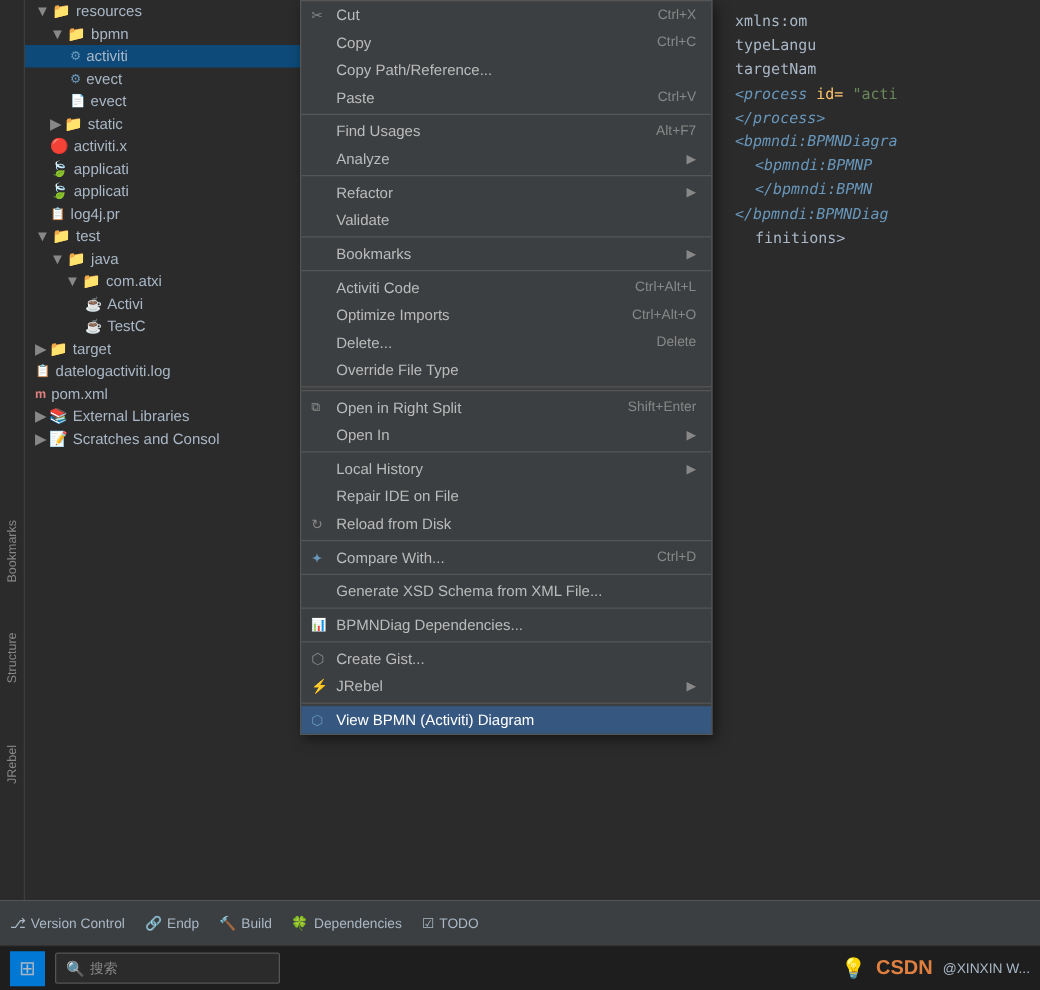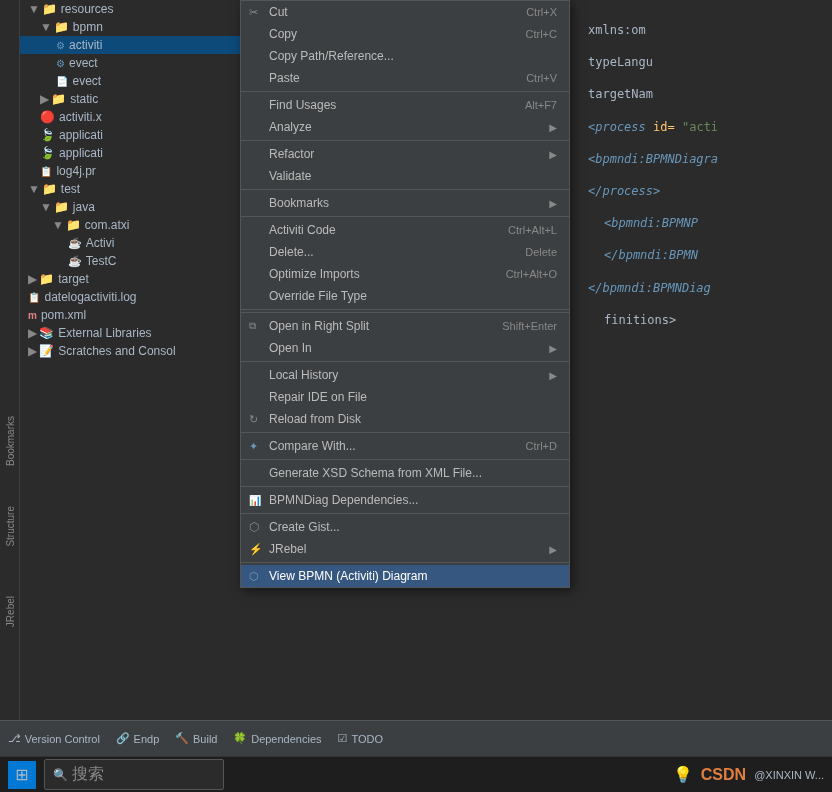--- a/index.html
+++ b/index.html
@@ -48,21 +48,20 @@
       background: #2b2b2b;
       font-family: 'Consolas', monospace;
       font-size: 12px;
       padding: 8px;
       overflow: hidden;
     }
 
     .code-line {
       line-height: 1.6;
       white-space: nowrap;
-      margin-top: 13px;
     }
 
     .code-blue { color: #6897bb; font-style: italic; }
     .code-yellow { color: #ffc66d; }
     .code-green { color: #6a8759; }
     .code-white { color: #a9b7c6; }
 
     
     .context-menu {
       position: absolute;
@@ -293,24 +292,24 @@
   </div>
   <div class="code-line">
     <span class="code-white">targetNam</span>
   </div>
   <div class="code-line">
     <span class="code-blue">&lt;process </span>
     <span class="code-yellow">id=</span>
     <span class="code-green">"acti</span>
   </div>
   <div class="code-line">
+    <span class="code-blue">&lt;/process&gt;</span>
+  </div>
+  <div class="code-line">
     <span class="code-blue">&lt;bpmndi:BPMNDiagra</span>
-  </div>
-  <div class="code-line">
-    <span class="code-blue">&lt;/process&gt;</span>
   </div>
   <div class="code-line" style="padding-left:16px;">
     <span class="code-blue">&lt;bpmndi:BPMNP</span>
   </div>
   <div class="code-line" style="padding-left:16px;">
     <span class="code-blue">&lt;/bpmndi:BPMN</span>
   </div>
   <div class="code-line">
     <span class="code-blue">&lt;/bpmndi:BPMNDiag</span>
   </div>
@@ -372,27 +371,27 @@
   </div>
 
   <div class="menu-separator"></div>
 
   <div class="menu-item">
     <span>Activiti Code</span>
     <span class="shortcut">Ctrl+Alt+L</span>
   </div>
 
   <div class="menu-item">
+    <span>Optimize Imports</span>
+    <span class="shortcut">Ctrl+Alt+O</span>
+  </div>
+
+  <div class="menu-item">
     <span>Delete...</span>
     <span class="shortcut">Delete</span>
-  </div>
-
-  <div class="menu-item">
-    <span>Optimize Imports</span>
-    <span class="shortcut">Ctrl+Alt+O</span>
   </div>
 
   <div class="menu-item">
     <span>Override File Type</span>
   </div>
 
   <div class="menu-separator"></div>
 
 
   <div class="menu-separator"></div>
@@ -492,21 +491,21 @@
   </div>
   <div class="bottom-bar-bottom">
     <span style="font-size:11px; color:#a9b7c6;">View BPMN (Activiti) Diagra</span>
   </div>
 </div>
 
 <div style="position:absolute; bottom:0; left:0; right:0; height:36px; background:#1e1e1e; border-top:1px solid #333; display:flex; align-items:center; padding:0 8px; gap:8px; z-index:200;">
   <div style="width:28px; height:28px; background:#0078d4; display:flex; align-items:center; justify-content:center; font-size:16px;">⊞</div>
   <div style="display:flex; align-items:center; background:#2b2b2b; border:1px solid #555; padding:4px 8px; border-radius:2px; width:180px;">
     <span style="margin-right:4px; color:#888;">🔍</span>
-    <span style="color:#888; font-size:16px;">搜索</span>
+    <span style="color:#888; font-size:11px;">搜索</span>
   </div>
   <div style="flex:1;"></div>
   <div style="display:flex; align-items:center; gap:8px;">
     <span style="font-size:16px; cursor:pointer;">💡</span>
     <span style="font-size:16px; color:#e08040; font-weight:bold; cursor:pointer;">CSDN</span>
     <span style="font-size:11px; color:#a9b7c6; cursor:pointer;">@XINXIN W...</span>
   </div>
 </div>
 
 </body></html>

